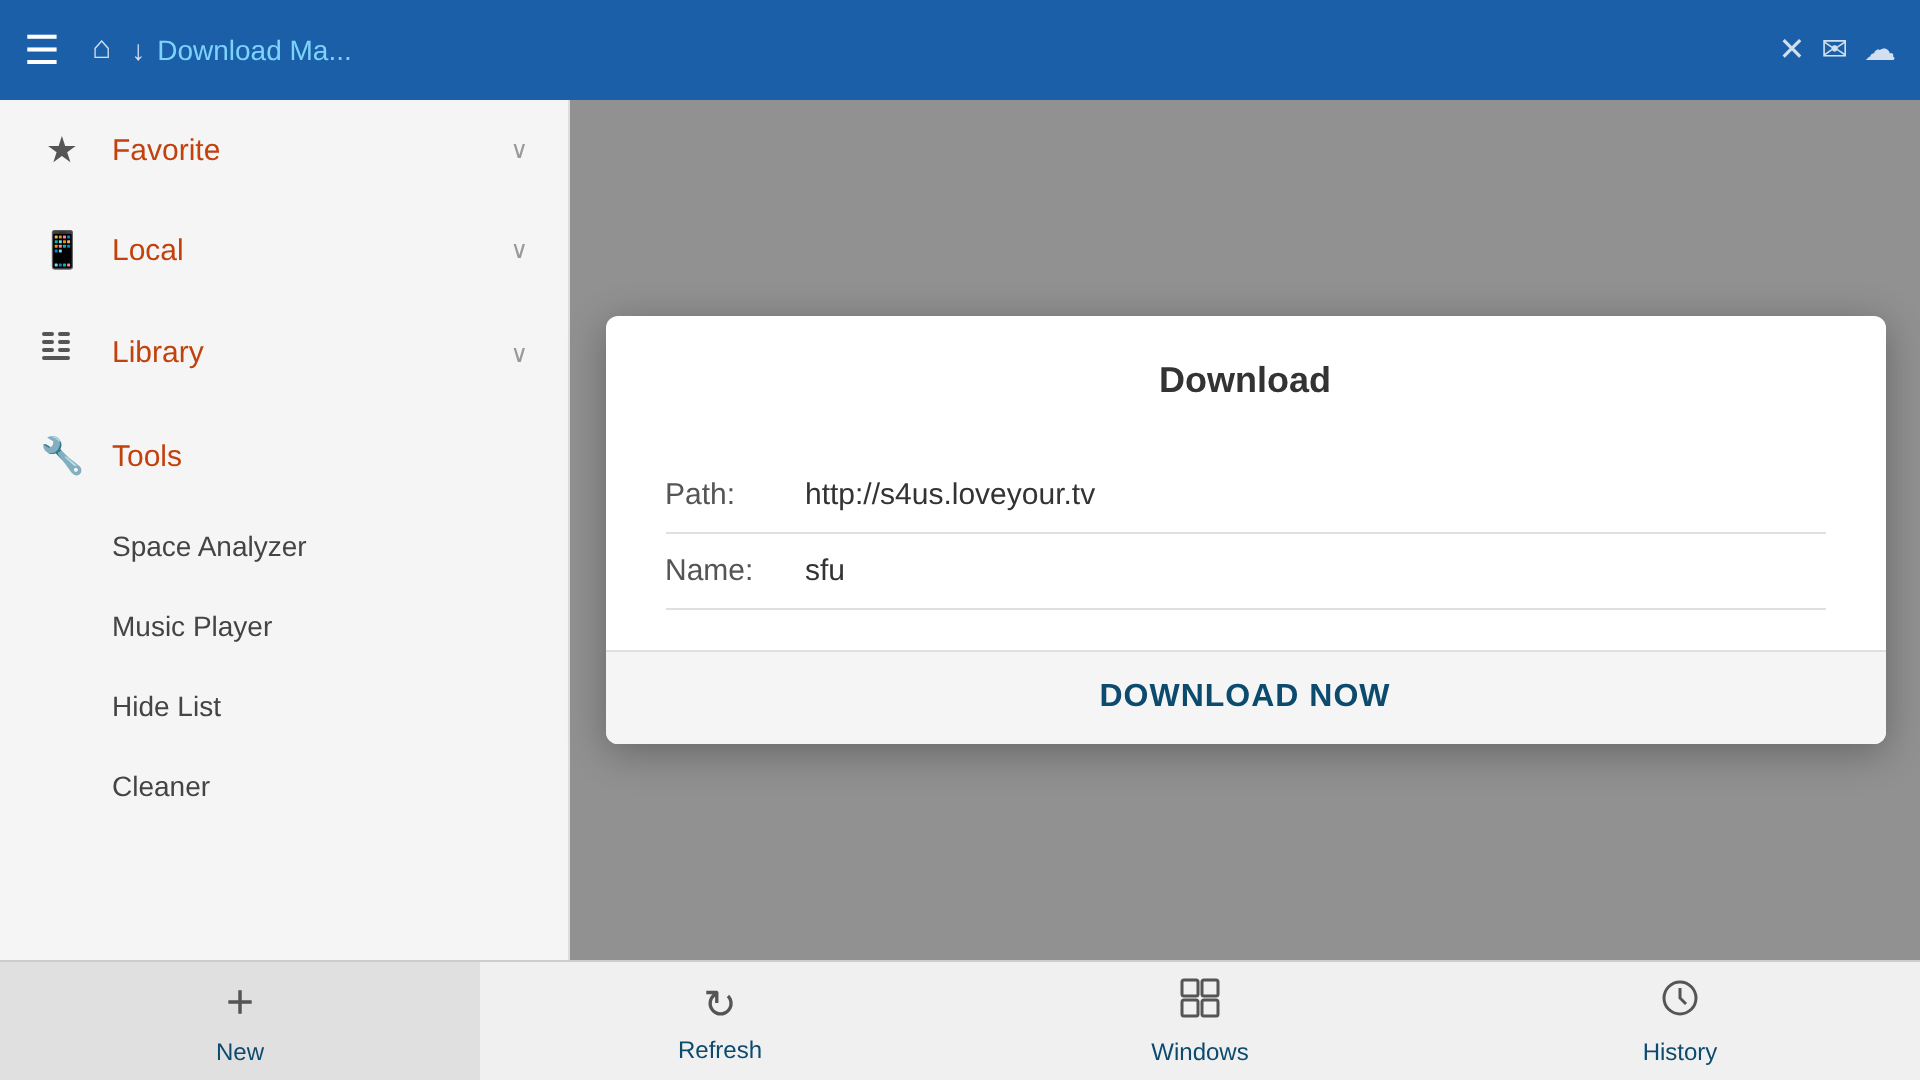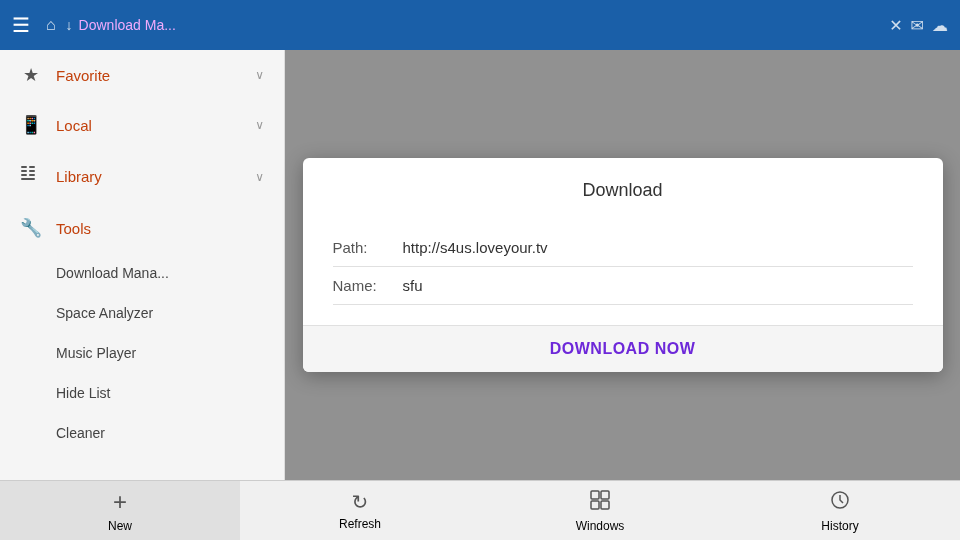--- a/index.html
+++ b/index.html
@@ -31,46 +31,46 @@
     .sidebar-sub-item { display: flex; align-items: center; padding: 12px 20px 12px 56px; cursor: pointer; font-size: 14px; color: #444; }
 
     
     .main-panel { flex: 1; background: #d0d0d0; position: relative; }
 
     
     .bottom-bar { height: 60px; background: #f0f0f0; display: flex; border-top: 1px solid #ccc; }
     .bottom-bar-item { flex: 1; display: flex; flex-direction: column; align-items: center; justify-content: center; cursor: pointer; gap: 3px; }
     .bottom-bar-item.active { background: #e0e0e0; }
     .bottom-bar-icon { font-size: 20px; color: #555; }
-    .bottom-bar-label { font-size: 12px; color: #000000; }
+    .bottom-bar-label { font-size: 12px; color: #0c4a6e; }
 
     
     .overlay { position: absolute; top: 0; left: 0; right: 0; bottom: 0; background: rgba(0,0,0,0.3); z-index: 100; display: flex; align-items: center; justify-content: center; }
 
     
     .dialog { background: white; border-radius: 6px; width: 640px; overflow: hidden; box-shadow: 0 4px 20px rgba(0,0,0,0.3); }
-    .dialog-title { text-align: center; padding: 22px 30px 18px; font-size: 18px; color: #333; font-weight: 400; border-bottom: none; }
+    .dialog-title { text-align: center; padding: 22px 30px 18px; font-size: 18px; color: #333; font-weight: 700; border-bottom: none; }
     .dialog-body { padding: 10px 30px 20px; }
     .dialog-field { display: flex; align-items: center; padding: 10px 0; border-bottom: 1px solid #e0e0e0; }
     .dialog-field-label { font-size: 15px; color: #555; width: 70px; flex-shrink: 0; }
     .dialog-field-input { flex: 1; border: none; outline: none; font-size: 15px; color: #333; background: transparent; }
     .dialog-action { background: #f5f5f5; padding: 14px; text-align: center; border-top: 1px solid #e0e0e0; cursor: pointer; }
-    .dialog-action-text { font-size: 16px; color: #6d28d9; font-weight: 600; letter-spacing: 0.5px; }
+    .dialog-action-text { font-size: 16px; color: #0c4a6e; font-weight: 600; letter-spacing: 0.5px; }
   </style>
 </head>
 <body>
 
 <div class="app-container">
 
   <div class="top-bar">
     <span class="top-bar-menu-icon">☰</span>
     <span class="top-bar-home-icon">⌂</span>
     <div class="top-bar-breadcrumb">
       <span style="color:rgba(255,255,255,0.8);">↓</span>
-      <span style="color:#f0abfc; font-size:14px;">Download Ma...</span>
+      <span style="color:#7dd3fc; font-size:14px;">Download Ma...</span>
     </div>
     <div class="top-bar-actions">
       <span class="top-bar-close-btn">✕</span>
       <span class="top-bar-action-icon">✉</span>
       <span class="top-bar-action-icon">☁</span>
     </div>
   </div>
 
   <div class="content-area">
 
@@ -112,21 +112,20 @@
 
 
       <div class="sidebar-item">
         <div class="sidebar-item-left">
           <span class="sidebar-icon">🔧</span>
           <span class="sidebar-label">Tools</span>
         </div>
       </div>
 
       <div class="sidebar-submenu">
-        <div class="sidebar-sub-item">Download Mana...</div>
         <div class="sidebar-sub-item">Space Analyzer</div>
         <div class="sidebar-sub-item">Music Player</div>
         <div class="sidebar-sub-item">Hide List</div>
         <div class="sidebar-sub-item">Cleaner</div>
       </div>
     </div>
 
     <div class="main-panel">
 
       <div class="overlay">

